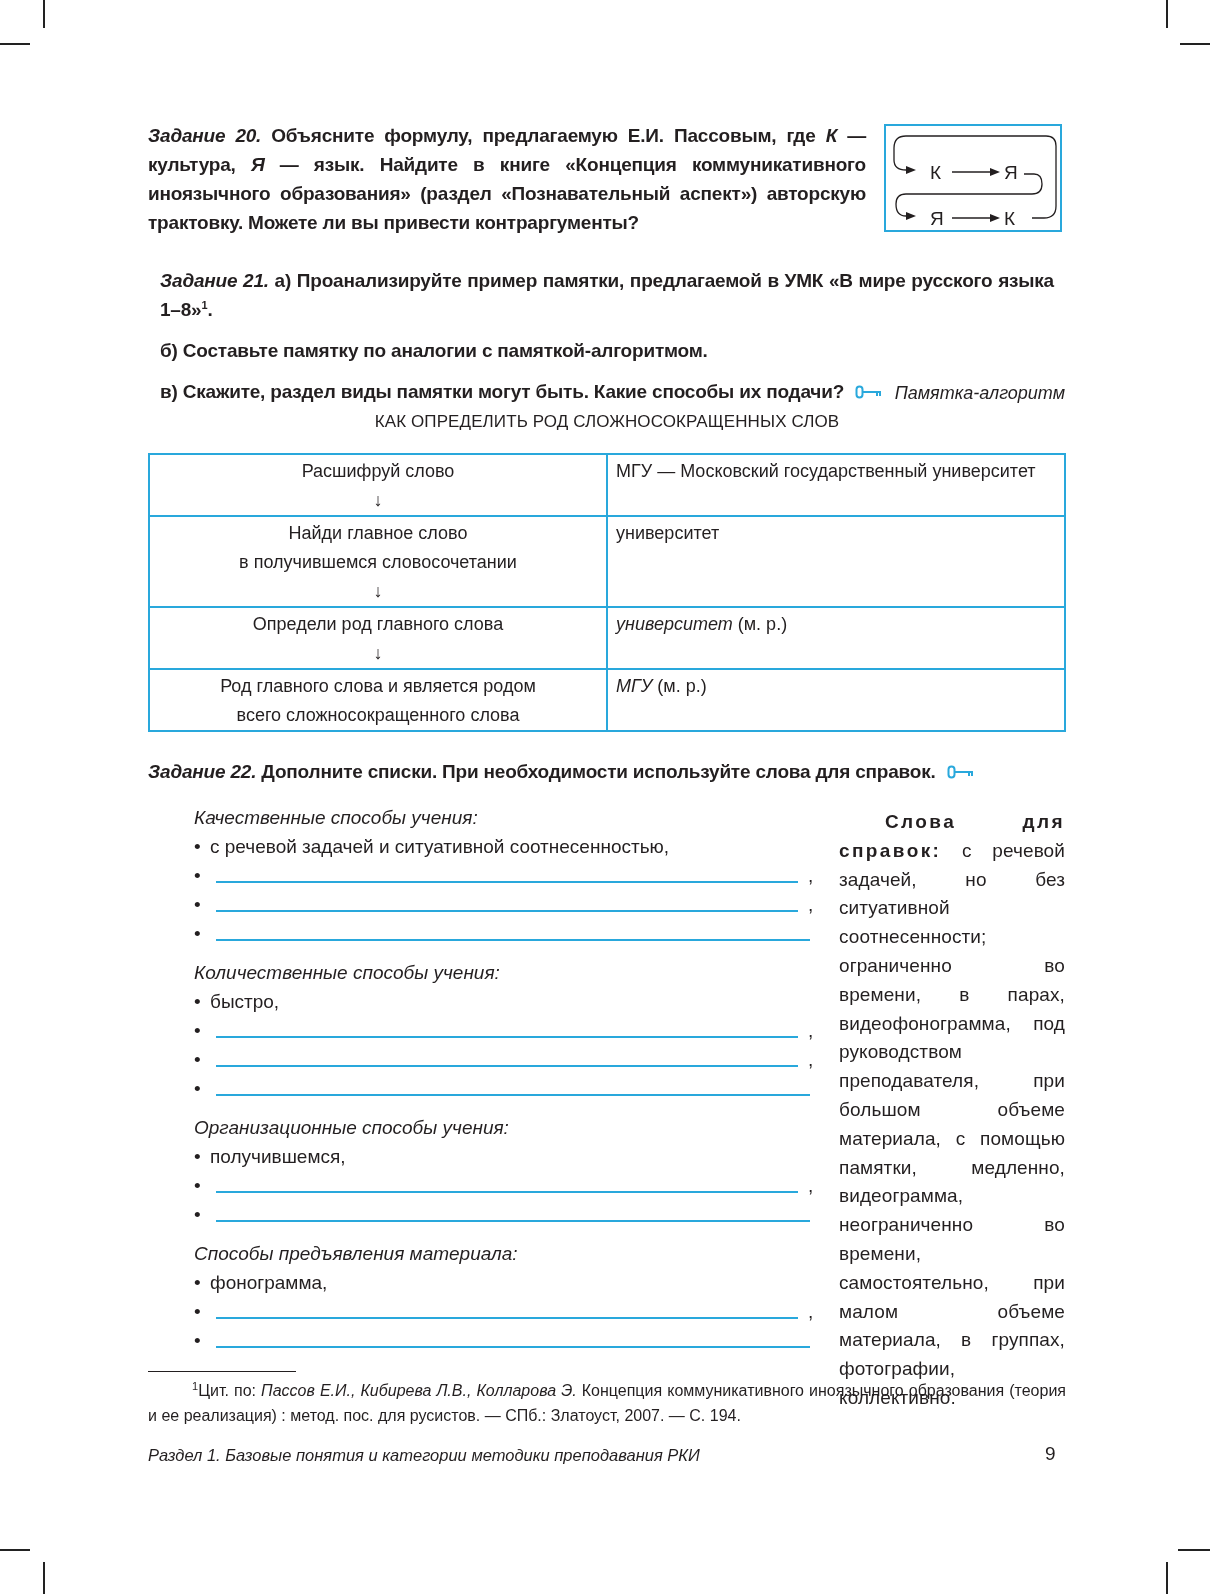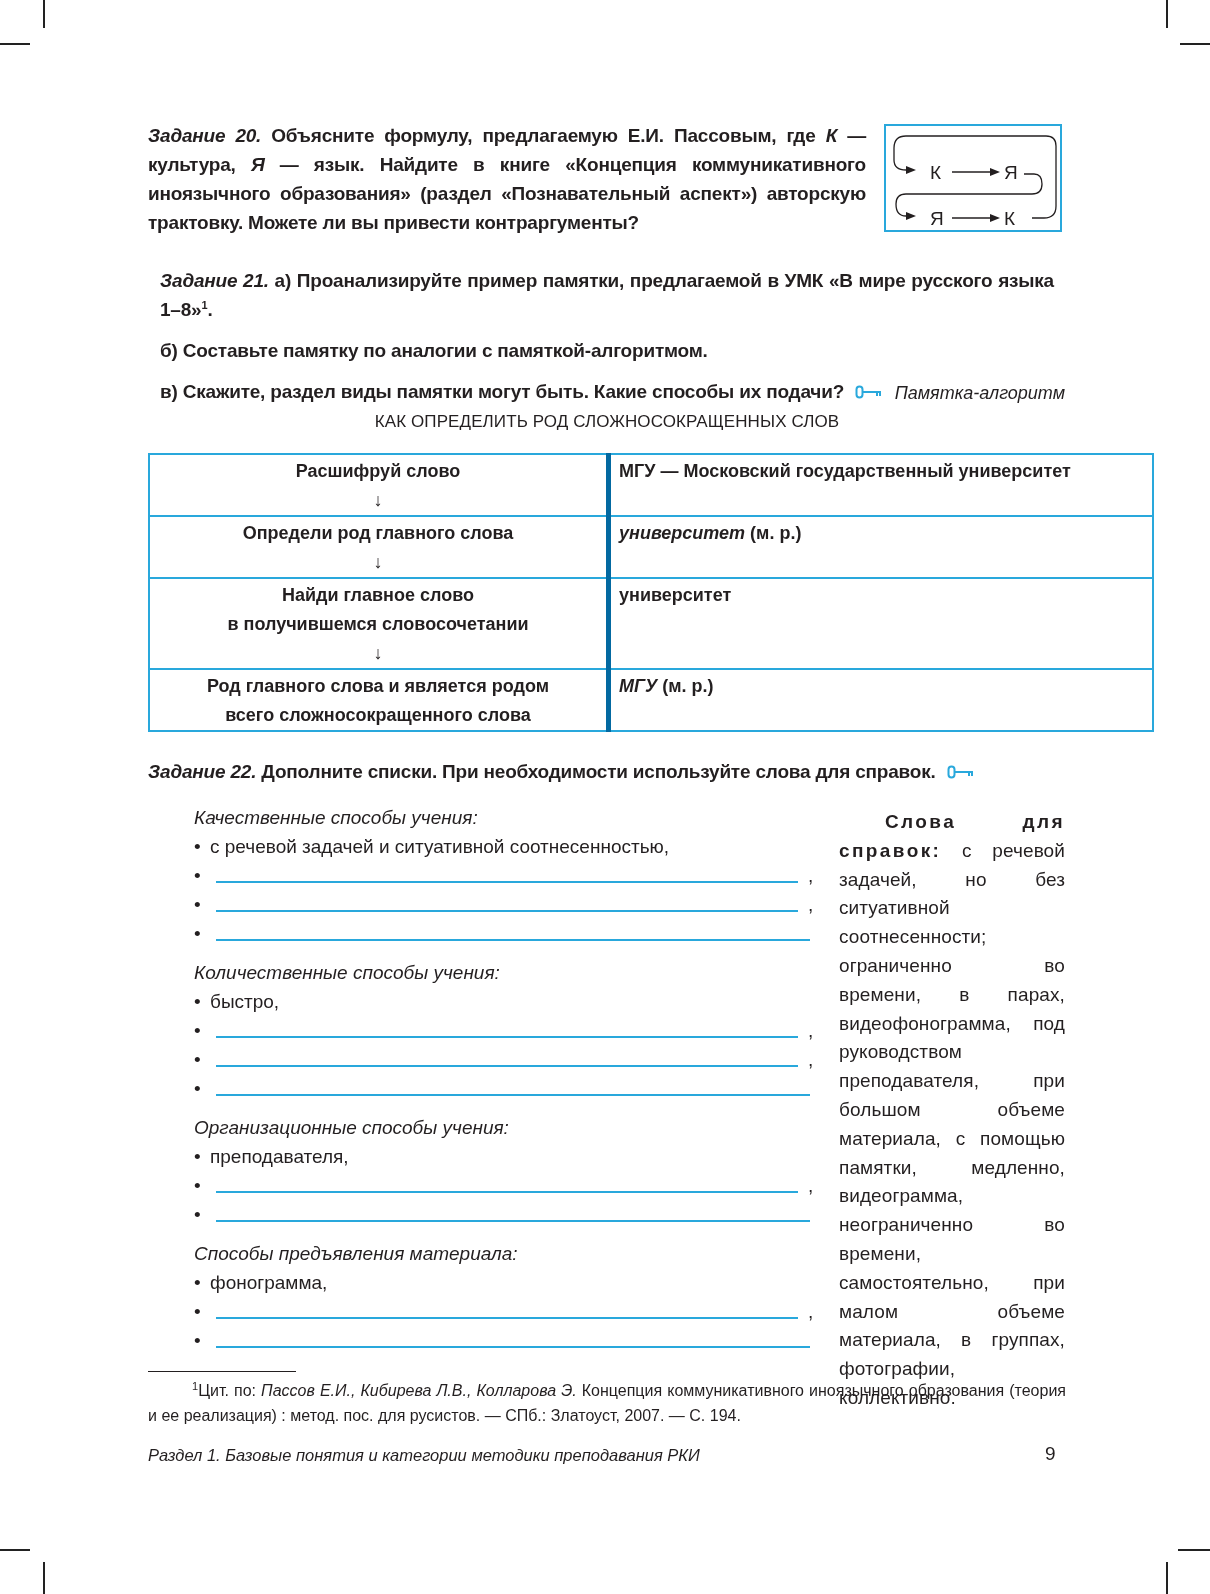--- a/index.html
+++ b/index.html
@@ -23,25 +23,25 @@
     .task21 { position: absolute; left: 148px; top: 254px; width: 918px;
       font-size: 19px; line-height: 29px; font-weight: bold; letter-spacing: -0.2px; }
     .task21 p { margin: 12px; }
     .justify { text-align: justify; }
     sup { font-size: 11px; line-height: 0; }
     .key-icon { display: inline-block; vertical-align: middle; margin-left: 6px; }
 
     .memo-type { position: absolute; right: 145px; top: 383px; font-size: 18px; font-style: italic; color: #231f20; }
     .memo-title { position: absolute; left: 148px; width: 918px; top: 412px; text-align: center; font-size: 17px; letter-spacing: 0.1px; }
 
-    table.memo { position: absolute; left: 148px; top: 453px; width: 1006px; border-collapse: collapse;
-      font-size: 18px; line-height: 29px; font-weight: bold; }
+    table.memo { position: absolute; left: 148px; top: 453px; width: 918px; border-collapse: collapse;
+      font-size: 18px; line-height: 29px; }
     table.memo td { border: 2px solid #29a8dc; vertical-align: top; padding: 2px 8px 0 8px; }
     table.memo td.step { width: 440px; text-align: center; }
-    table.memo td.example { border-left: 5px solid #0369a1; }
+    table.memo td.example { border-left: 1px solid #0369a1; }
     .arrow-down { display: block; }
 
     
     .task22 { position: absolute; left: 148px; top: 757px; font-size: 19px; font-weight: bold; line-height: 29px; letter-spacing: -0.2px; }
     .lists { position: absolute; left: 194px; top: 803px; width: 620px; font-size: 19px; line-height: 29px; }
     .group-title { font-style: italic; margin: 0; }
     .item { position: relative; height: 29px; }
     .item .bullet { position: absolute; left: 0; top: 0; }
     .item .text { position: absolute; left: 16px; top: 0; white-space: nowrap; }
     .item .blank { position: absolute; left: 22px; top: 20px; height: 0; border-bottom: 2px solid #29a8dc; }
@@ -126,37 +126,37 @@
   <tbody>
       <tr style="height:62px;">
     <td class="step">
       <span>Расшифруй слово</span>
       <span class="arrow-down">↓</span>
     </td>
     <td class="example">
       <span>МГУ — Московский государственный университет</span>
     </td>
   </tr>
-  <tr style="height:62px;">
-    <td class="step">
-      <span>Определи род главного слова</span>
-      <span class="arrow-down">↓</span>
-    </td>
-    <td class="example">
-      <span class="it">университет</span><span> (м. р.)</span>
-    </td>
-  </tr>
   <tr style="height:91px;">
     <td class="step">
       <span style="display:block">Найди главное слово</span>
       <span style="display:block">в получившемся словосочетании</span>
       <span class="arrow-down">↓</span>
     </td>
     <td class="example">
       <span>университет</span>
+    </td>
+  </tr>
+  <tr style="height:62px;">
+    <td class="step">
+      <span>Определи род главного слова</span>
+      <span class="arrow-down">↓</span>
+    </td>
+    <td class="example">
+      <span class="it">университет</span><span> (м. р.)</span>
     </td>
   </tr>
   <tr style="height:62px;">
     <td class="step">
       <span style="display:block">Род главного слова и является родом</span>
       <span style="display:block">всего сложносокращенного слова</span>
     </td>
     <td class="example">
       <span class="it">МГУ</span><span> (м. р.)</span>
     </td>
@@ -219,21 +219,21 @@
     </div>
   <div class="item">
       <span class="bullet">•</span>
       <span class="blank" style="width:594px"></span>
     </div>
   <div class="gap"></div>
 
   <p class="group-title">Организационные способы учения:</p>
   <div class="item">
       <span class="bullet">•</span>
-      <span class="text">преподавателя,</span>
+      <span class="text">получившемся,</span>
     </div>
   <div class="item">
       <span class="bullet">•</span>
       <span class="blank" style="width:582px"></span>
       <span class="comma">,</span>
     </div>
   <div class="item">
       <span class="bullet">•</span>
       <span class="blank" style="width:594px"></span>
     </div>

